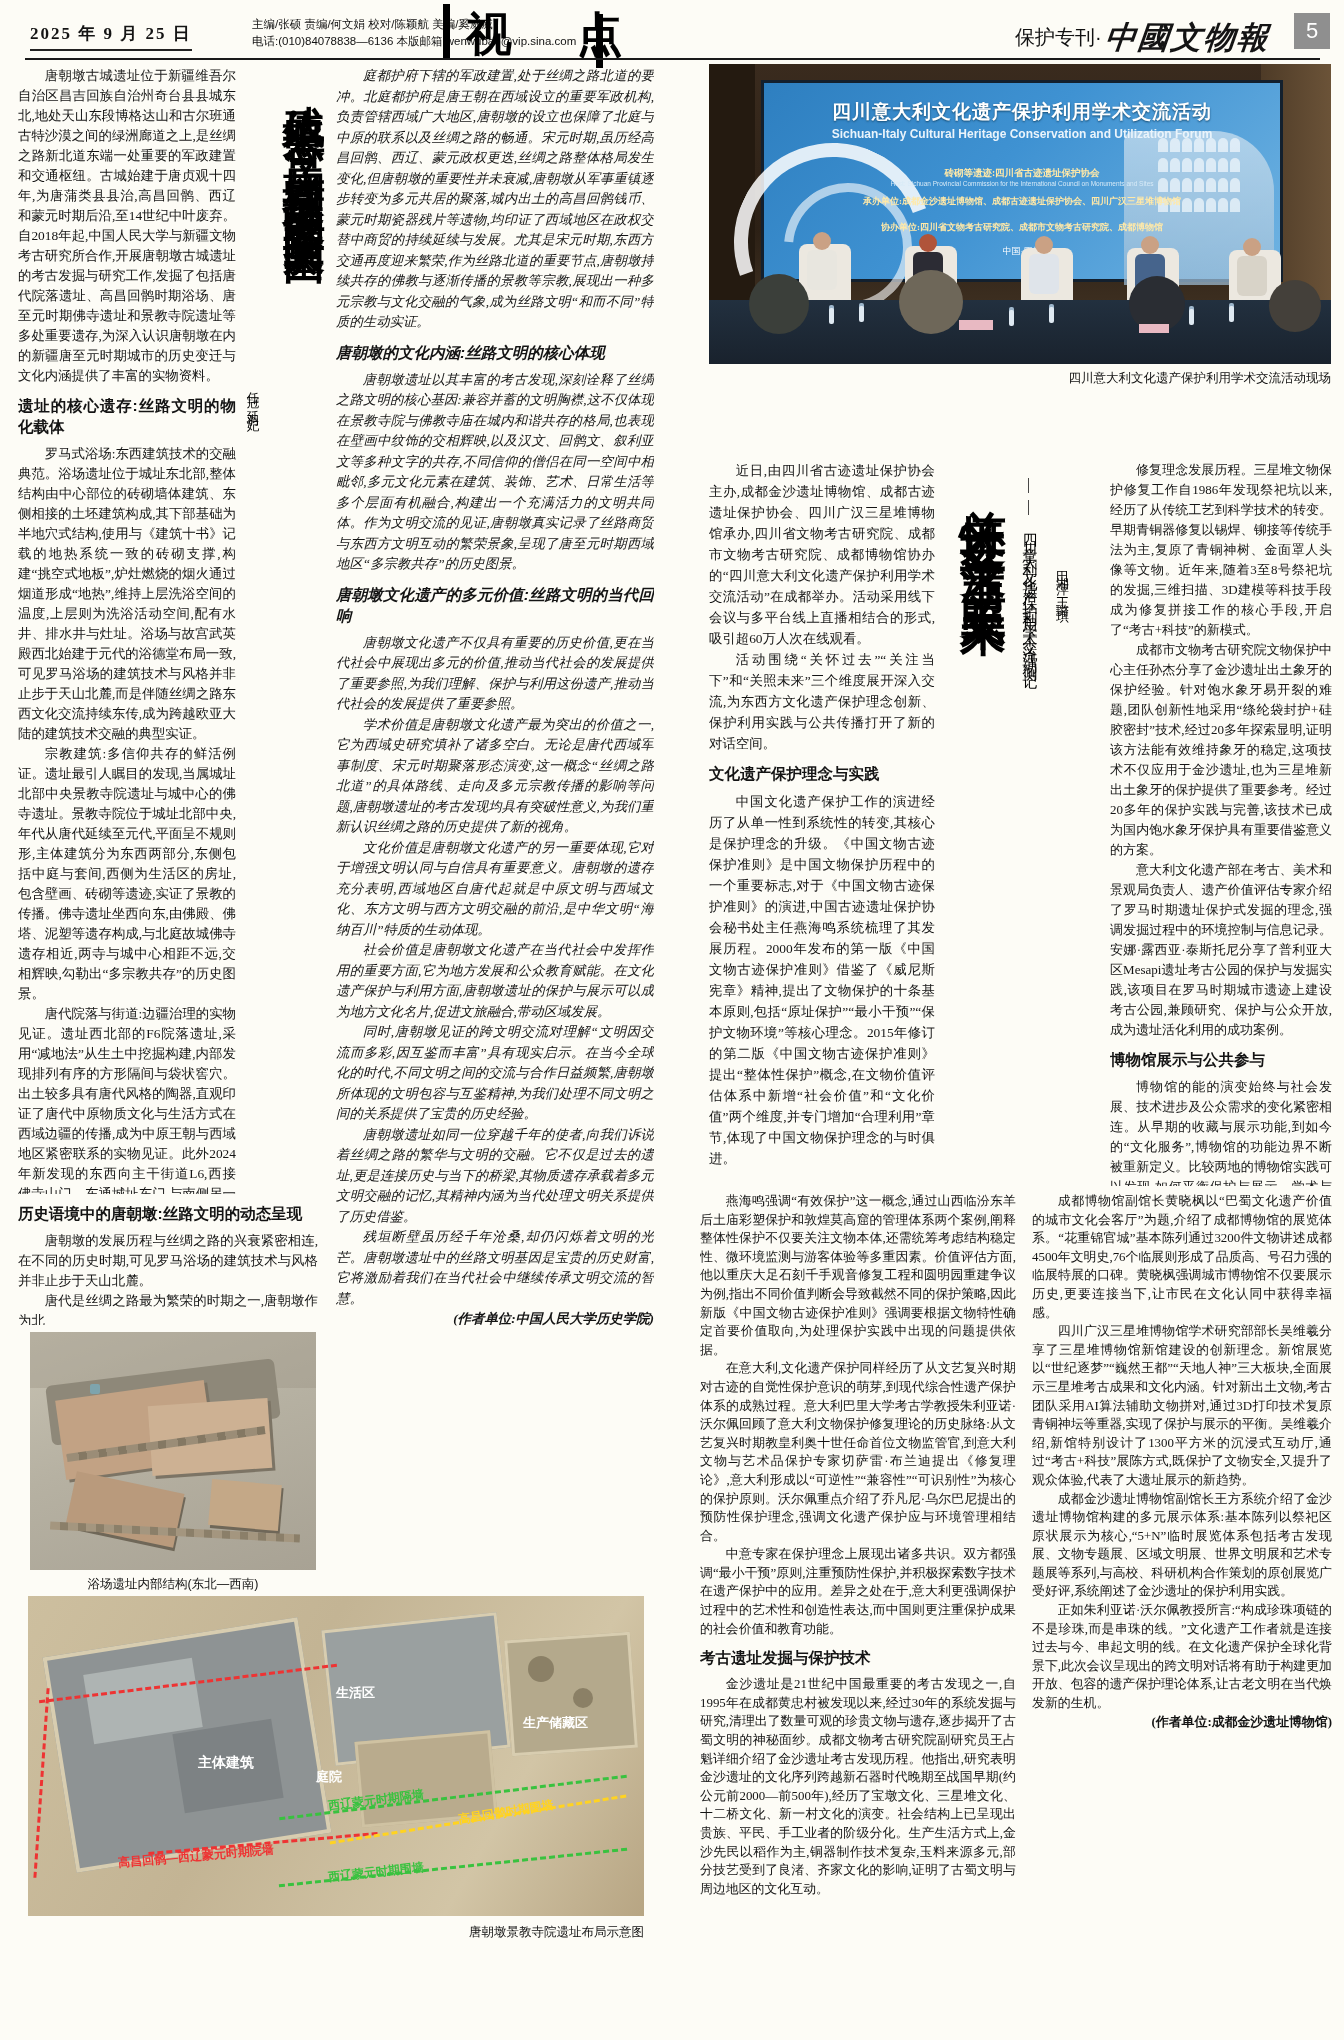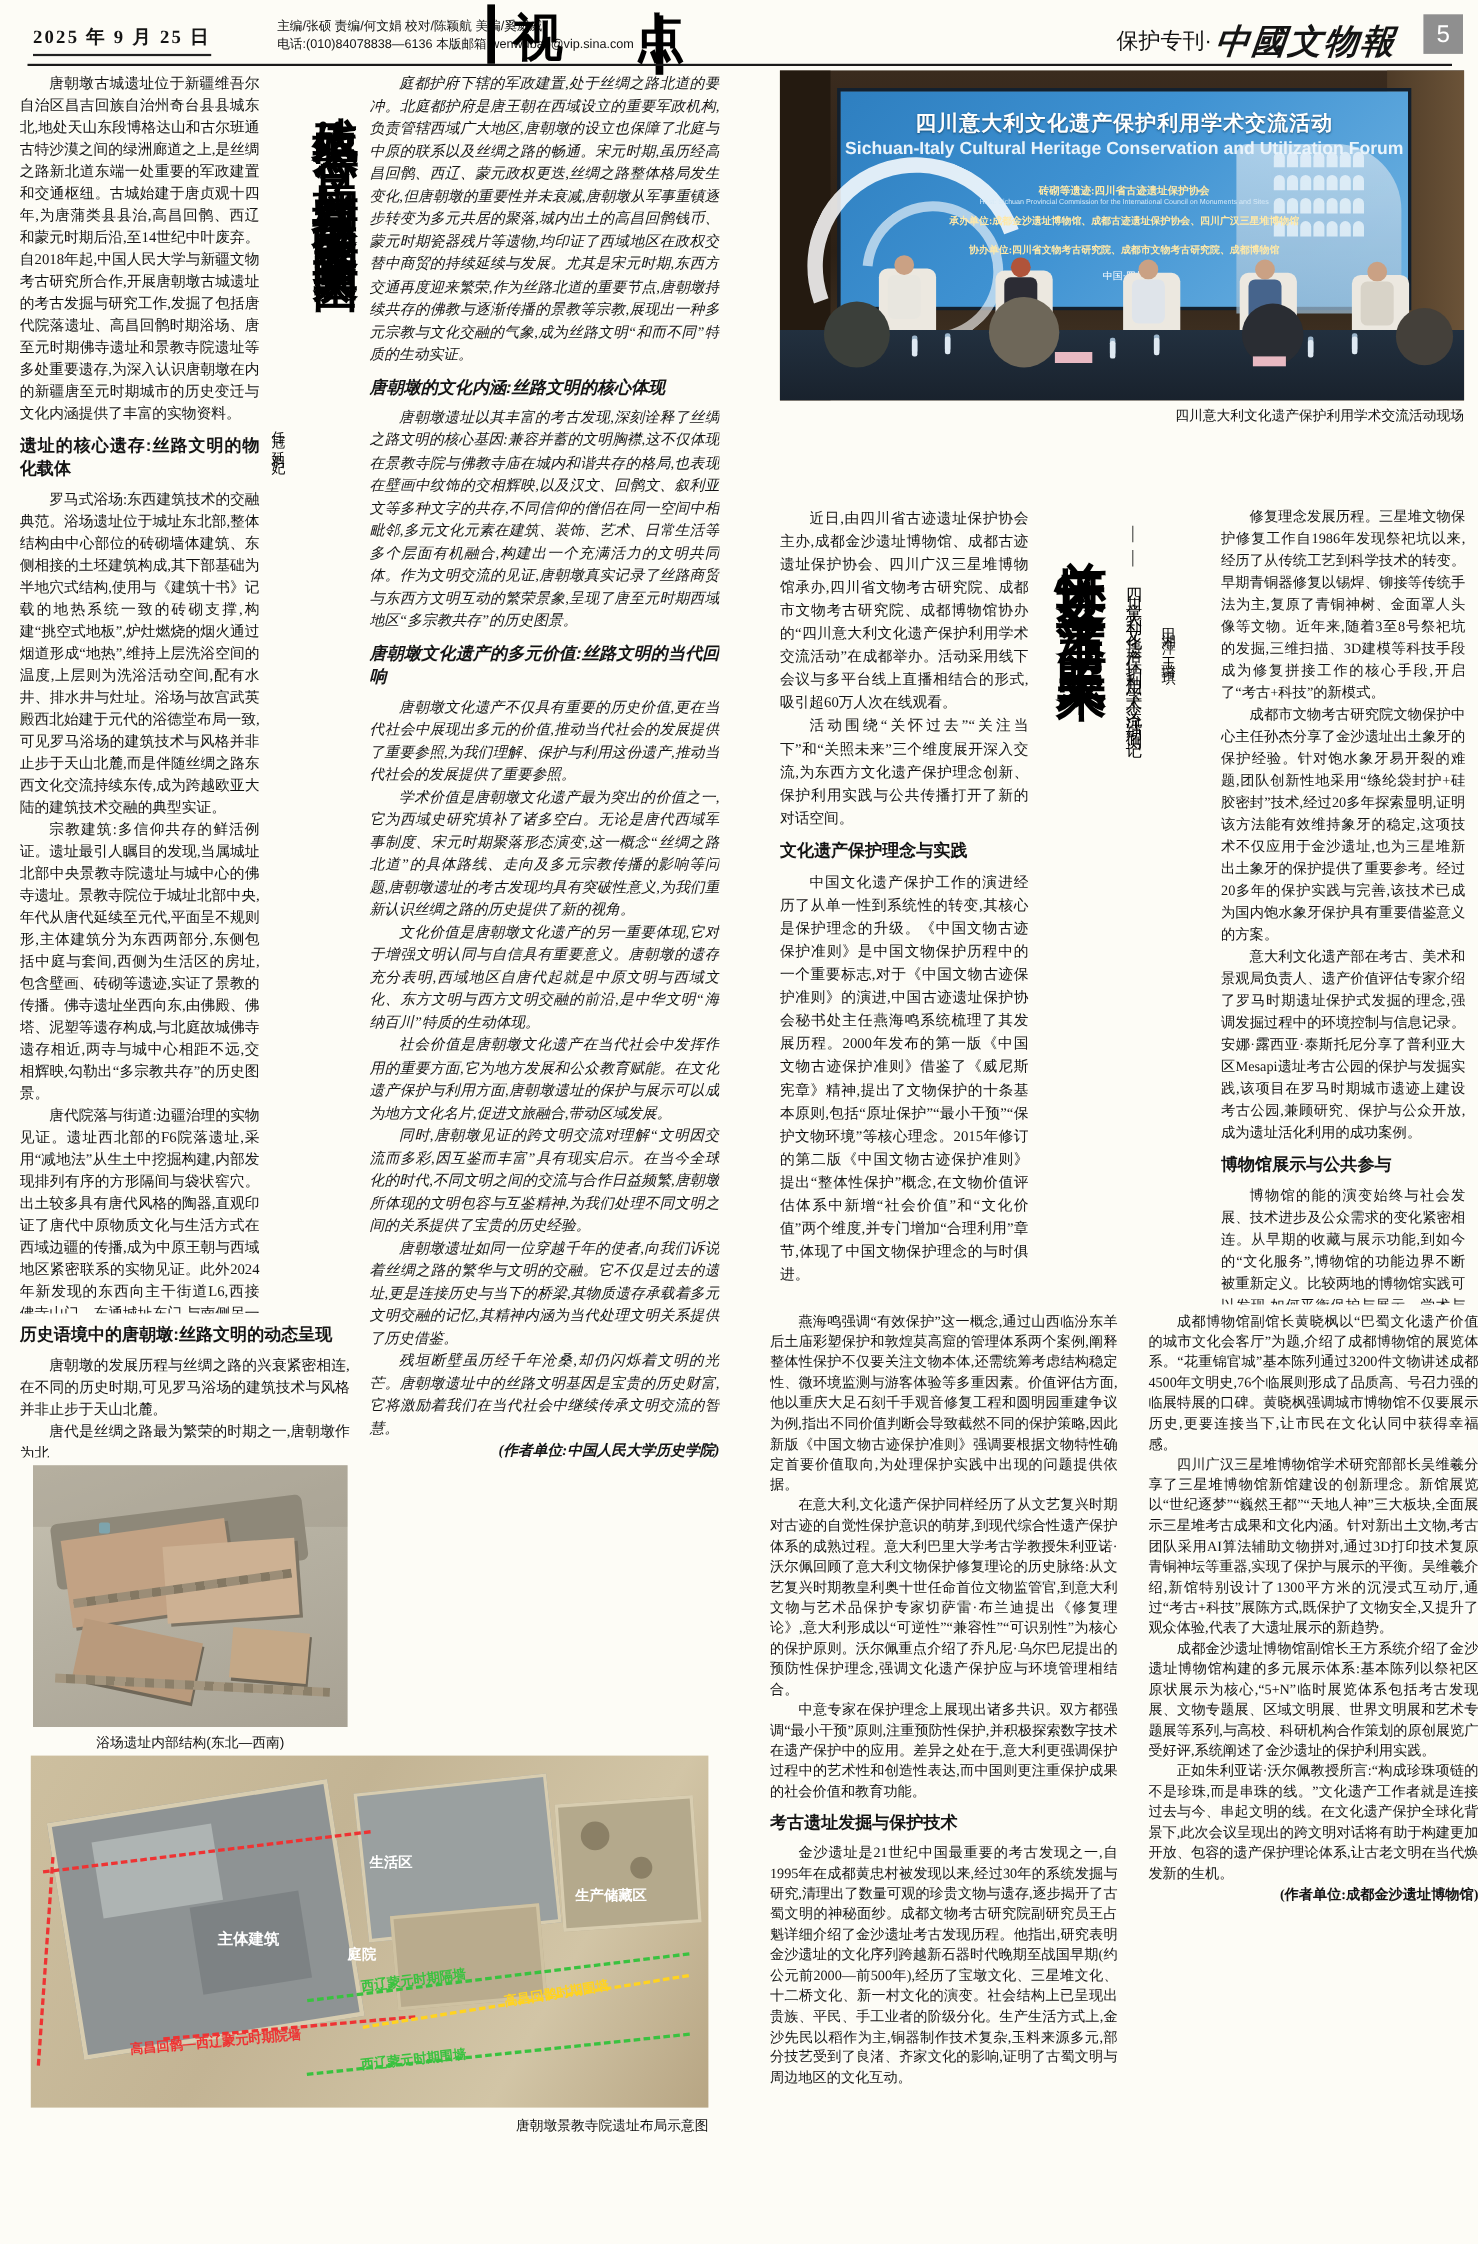--- a/index.html
+++ b/index.html
@@ -129,21 +129,21 @@
   <div class="abs" style="left:52px;top:16px;width:516px;height:196px;background:linear-gradient(135deg,#2e7fc0 0%,#3f92d2 45%,#6fb3e2 100%);border:3px solid #13202e;">
     <div class="abs" style="left:-30px;top:60px;width:170px;height:170px;border:14px solid rgba(255,255,255,.85);border-radius:50%;border-right-color:transparent;border-bottom-color:transparent;transform:rotate(25deg);"></div>
     <div class="abs" style="left:20px;top:100px;width:110px;height:110px;border:9px solid rgba(255,255,255,.6);border-radius:50%;border-left-color:transparent;transform:rotate(-40deg);"></div>
     <div class="abs" style="right:6px;top:48px;width:150px;height:148px;background:linear-gradient(180deg,#cfe2f0cc,#9dbdd6cc);border-radius:10px 60px 0 0;opacity:.9;text-align:center;padding-top:6px;">
       <div><span class="arch"></span><span class="arch"></span><span class="arch"></span><span class="arch"></span><span class="arch"></span><span class="arch"></span><span class="arch"></span></div>
       <div><span class="arch"></span><span class="arch"></span><span class="arch"></span><span class="arch"></span><span class="arch"></span><span class="arch"></span><span class="arch"></span></div>
       <div><span class="arch"></span><span class="arch"></span><span class="arch"></span><span class="arch"></span><span class="arch"></span><span class="arch"></span><span class="arch"></span></div>
       <div><span class="arch"></span><span class="arch"></span><span class="arch"></span><span class="arch"></span><span class="arch"></span><span class="arch"></span><span class="arch"></span></div>
     </div>
     <div class="abs" style="left:0;top:16px;width:100%;text-align:center;color:#fff;font-weight:bold;font-size:19px;letter-spacing:1px;text-shadow:0 1px 2px #14496e;">四川意大利文化遗产保护利用学术交流活动</div>
-    <div class="abs" style="left:0;top:44px;width:100%;text-align:center;color:#eaf4fb;font-size:16px;font-family:'Liberation Sans',sans-serif;font-weight:bold;">Sichuan-Italy Cultural Heritage Conservation and Utilization Forum</div>
+    <div class="abs" style="left:0;top:44px;width:100%;text-align:center;color:#eaf4fb;font-size:12px;font-family:'Liberation Sans',sans-serif;font-weight:bold;">Sichuan-Italy Cultural Heritage Conservation and Utilization Forum</div>
     <div class="abs" style="left:0;top:84px;width:100%;text-align:center;color:#ffe9a8;font-size:9.5px;font-weight:bold;">砖砌等遗迹:四川省古迹遗址保护协会</div>
     <div class="abs" style="left:0;top:97px;width:100%;text-align:center;color:#d7eaf7;font-size:6.5px;font-family:'Liberation Sans',sans-serif;">Host: Sichuan Provincial Commission for the International Council on Monuments and Sites</div>
     <div class="abs" style="left:0;top:112px;width:100%;text-align:center;color:#ffe9a8;font-size:9px;font-weight:bold;">承办单位:成都金沙遗址博物馆、成都古迹遗址保护协会、四川广汉三星堆博物馆</div>
     <div class="abs" style="left:0;top:138px;width:100%;text-align:center;color:#ffe9a8;font-size:9px;font-weight:bold;">协办单位:四川省文物考古研究院、成都市文物考古研究院、成都博物馆</div>
     <div class="abs" style="left:0;top:162px;width:100%;text-align:center;color:#fff;font-size:9px;">中国·四川</div>
   </div>
 
   <div>
     <div class="chair" style="left:90px;top:180px;"></div>
       <div class="head" style="left:104px;top:168px;"></div>
@@ -200,19 +200,19 @@
 
 <div class="abs col" style="left:700px;top:1192px;width:316px;height:754px;line-height:18.6px;font-size:12.9px;">
   <p>燕海鸣强调“有效保护”这一概念,通过山西临汾东羊后土庙彩塑保护和敦煌莫高窟的管理体系两个案例,阐释整体性保护不仅要关注文物本体,还需统筹考虑结构稳定性、微环境监测与游客体验等多重因素。价值评估方面,他以重庆大足石刻千手观音修复工程和圆明园重建争议为例,指出不同价值判断会导致截然不同的保护策略,因此新版《中国文物古迹保护准则》强调要根据文物特性确定首要价值取向,为处理保护实践中出现的问题提供依据。</p>
   <p>在意大利,文化遗产保护同样经历了从文艺复兴时期对古迹的自觉性保护意识的萌芽,到现代综合性遗产保护体系的成熟过程。意大利巴里大学考古学教授朱利亚诺·沃尔佩回顾了意大利文物保护修复理论的历史脉络:从文艺复兴时期教皇利奥十世任命首位文物监管官,到意大利文物与艺术品保护专家切萨雷·布兰迪提出《修复理论》,意大利形成以“可逆性”“兼容性”“可识别性”为核心的保护原则。沃尔佩重点介绍了乔凡尼·乌尔巴尼提出的预防性保护理念,强调文化遗产保护应与环境管理相结合。</p>
   <p>中意专家在保护理念上展现出诸多共识。双方都强调“最小干预”原则,注重预防性保护,并积极探索数字技术在遗产保护中的应用。差异之处在于,意大利更强调保护过程中的艺术性和创造性表达,而中国则更注重保护成果的社会价值和教育功能。</p>
   <div class="h-sec">考古遗址发掘与保护技术</div>
   <p>金沙遗址是21世纪中国最重要的考古发现之一,自1995年在成都黄忠村被发现以来,经过30年的系统发掘与研究,清理出了数量可观的珍贵文物与遗存,逐步揭开了古蜀文明的神秘面纱。成都文物考古研究院副研究员王占魁详细介绍了金沙遗址考古发现历程。他指出,研究表明金沙遗址的文化序列跨越新石器时代晚期至战国早期(约公元前2000—前500年),经历了宝墩文化、三星堆文化、十二桥文化、新一村文化的演变。社会结构上已呈现出贵族、平民、手工业者的阶级分化。生产生活方式上,金沙先民以稻作为主,铜器制作技术复杂,玉料来源多元,部分技艺受到了良渚、齐家文化的影响,证明了古蜀文明与周边地区的文化互动。</p>
 
 </div>
 
-<div class="abs col" style="left:1032px;top:1192px;width:300px;height:754px;line-height:18.6px;font-size:12.9px;margin-left:12px;">
+<div class="abs col" style="left:1032px;top:1192px;width:300px;height:754px;line-height:18.6px;font-size:12.9px;">
   <p>成都博物馆副馆长黄晓枫以“巴蜀文化遗产价值的城市文化会客厅”为题,介绍了成都博物馆的展览体系。“花重锦官城”基本陈列通过3200件文物讲述成都4500年文明史,76个临展则形成了品质高、号召力强的临展特展的口碑。黄晓枫强调城市博物馆不仅要展示历史,更要连接当下,让市民在文化认同中获得幸福感。</p>
   <p>四川广汉三星堆博物馆学术研究部部长吴维羲分享了三星堆博物馆新馆建设的创新理念。新馆展览以“世纪逐梦”“巍然王都”“天地人神”三大板块,全面展示三星堆考古成果和文化内涵。针对新出土文物,考古团队采用AI算法辅助文物拼对,通过3D打印技术复原青铜神坛等重器,实现了保护与展示的平衡。吴维羲介绍,新馆特别设计了1300平方米的沉浸式互动厅,通过“考古+科技”展陈方式,既保护了文物安全,又提升了观众体验,代表了大遗址展示的新趋势。</p>
   <p>成都金沙遗址博物馆副馆长王方系统介绍了金沙遗址博物馆构建的多元展示体系:基本陈列以祭祀区原状展示为核心,“5+N”临时展览体系包括考古发现展、文物专题展、区域文明展、世界文明展和艺术专题展等系列,与高校、科研机构合作策划的原创展览广受好评,系统阐述了金沙遗址的保护利用实践。</p>
   <p>正如朱利亚诺·沃尔佩教授所言:“构成珍珠项链的不是珍珠,而是串珠的线。”文化遗产工作者就是连接过去与今、串起文明的线。在文化遗产保护全球化背景下,此次会议呈现出的跨文明对话将有助于构建更加开放、包容的遗产保护理论体系,让古老文明在当代焕发新的生机。</p>
   <p class="author-line">(作者单位:成都金沙遗址博物馆)</p>
 </div>
 
 </body></html>

